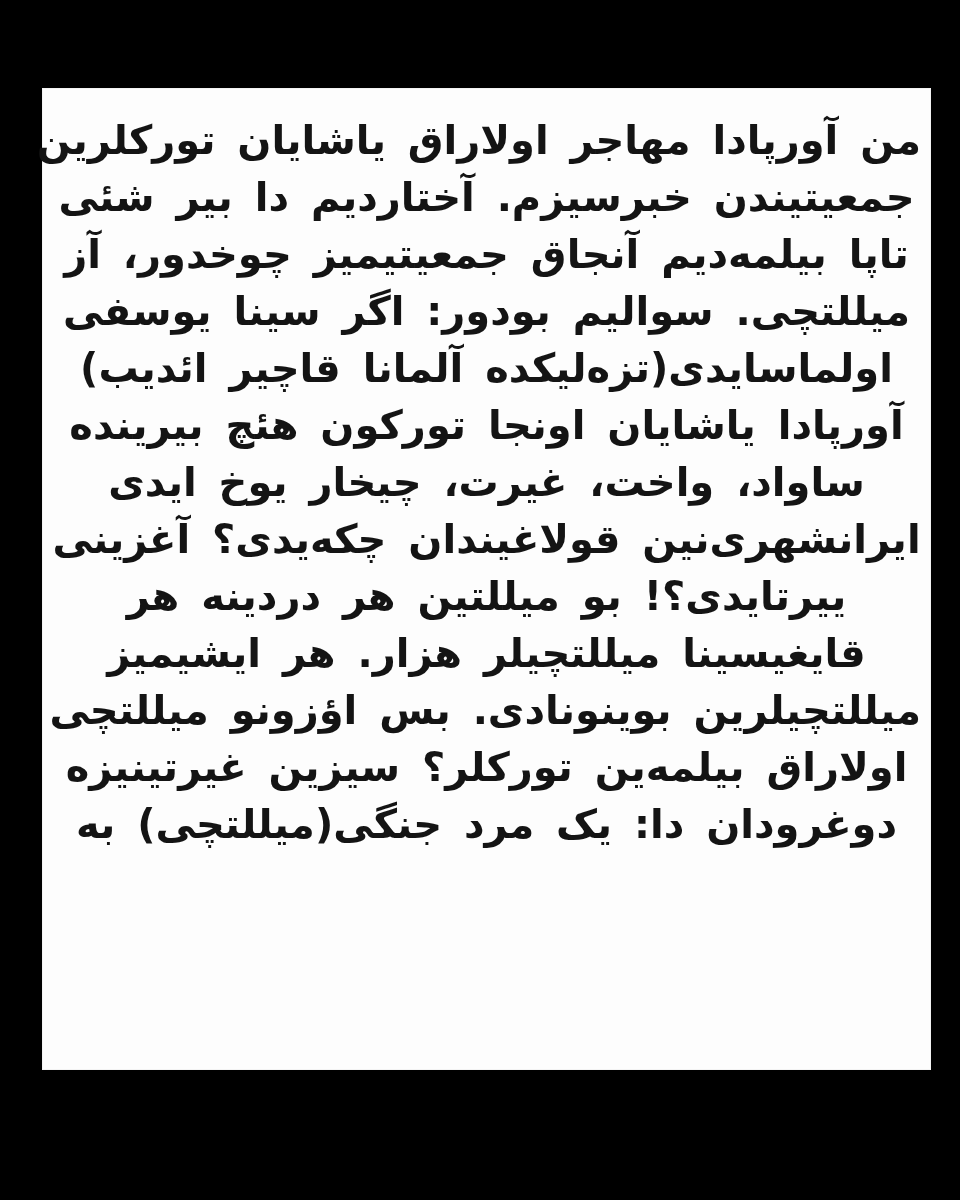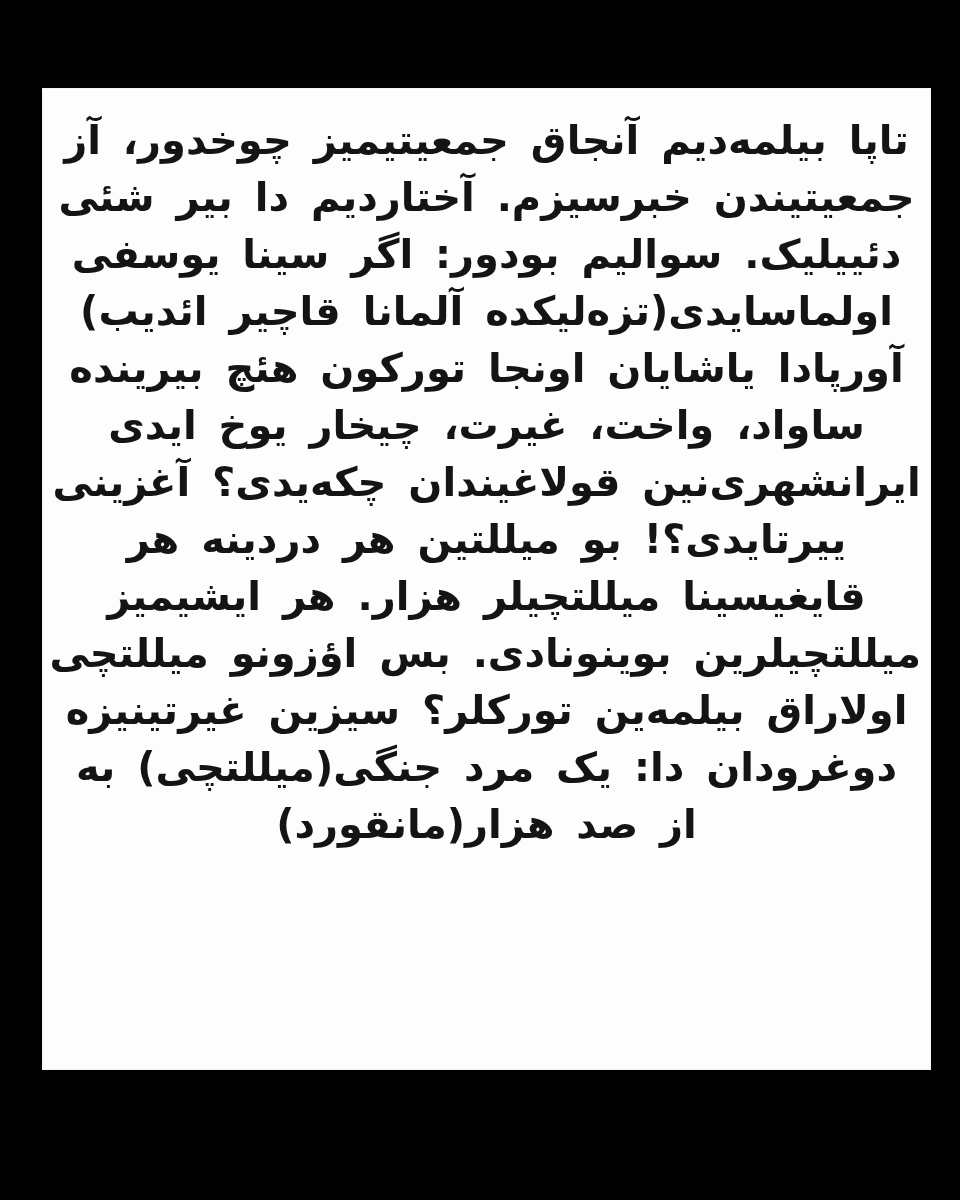--- a/index.html
+++ b/index.html
@@ -45,28 +45,28 @@
     letter-spacing: 0px;
     color: inherit;
   }
 </style>
 </head>
 <body style="background: rgb(0, 0, 0);">
 
 <div class="canvas">
   <div class="sheet" style="background: rgb(253, 253, 253);">
     <div class="text-block" id="text-lines" style="color: rgb(20, 20, 20);">
+        <div class="line">من آورپادا مهاجر اولاراق یاشایان تورکلرین</div>
+        <div class="line">جمعیتیندن خبرسیزم. آختاردیم دا بیر شئی</div>
         <div class="line">تاپا بیلمه‌دیم آنجاق جمعیتیمیز چوخدور، آز</div>
-        <div class="line">جمعیتیندن خبرسیزم. آختاردیم دا بیر شئی</div>
-        <div class="line">دئییلیک. سوالیم بودور: اگر سینا یوسفی</div>
+        <div class="line">میللتچی. سوالیم بودور: اگر سینا یوسفی</div>
         <div class="line">اولماسایدی(تزه‌لیکده آلمانا قاچیر ائدیب)</div>
         <div class="line">آورپادا یاشایان اونجا تورکون هئچ بیرینده</div>
         <div class="line">ساواد، واخت، غیرت، چیخار یوخ ایدی</div>
         <div class="line">ایرانشهری‌نین قولاغیندان چکه‌یدی؟ آغزینی</div>
         <div class="line">ییرتایدی؟! بو میللتین هر دردینه هر</div>
         <div class="line">قایغیسینا میللتچیلر هزار. هر ایشیمیز</div>
         <div class="line">میللتچیلرین بوینونادی. بس اؤزونو میللتچی</div>
         <div class="line">اولاراق بیلمه‌ین تورکلر؟ سیزین غیرتینیزه</div>
         <div class="line">دوغرودان دا: یک مرد جنگی(میللتچی) به</div>
-        <div class="line">از صد هزار(مانقورد)</div>
       </div>
   </div>
 </div>
 
 </body></html>

